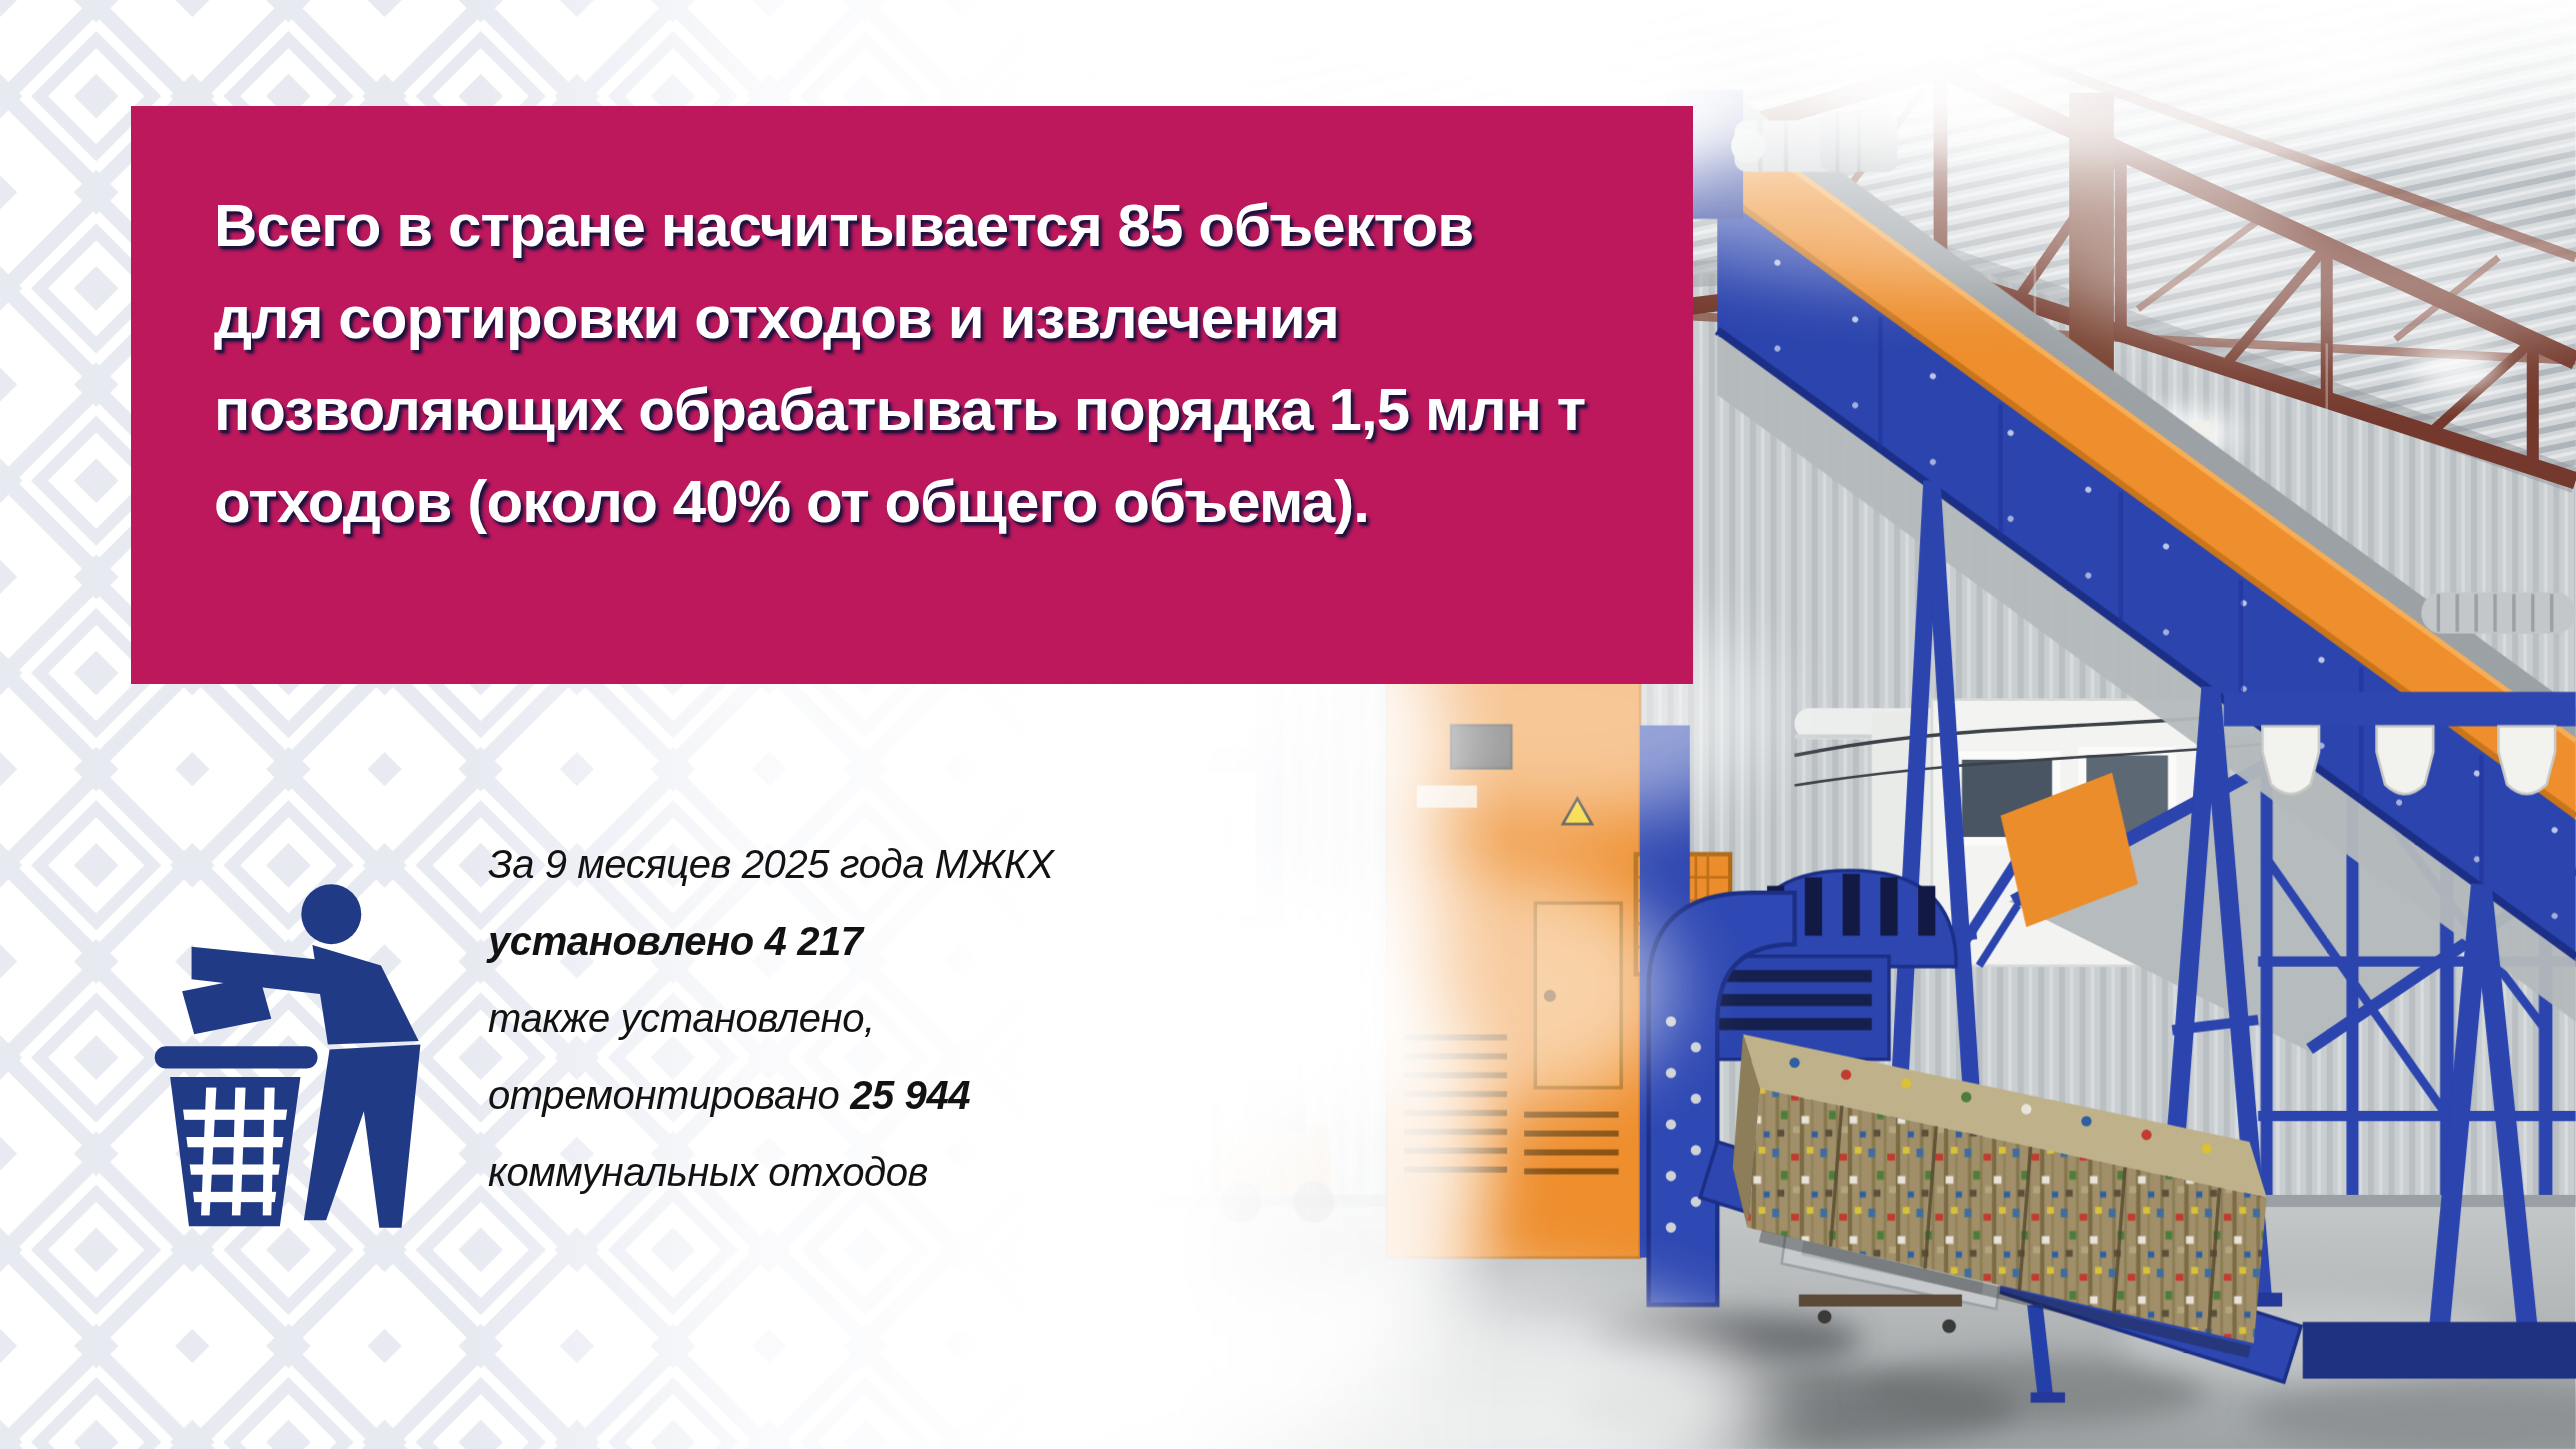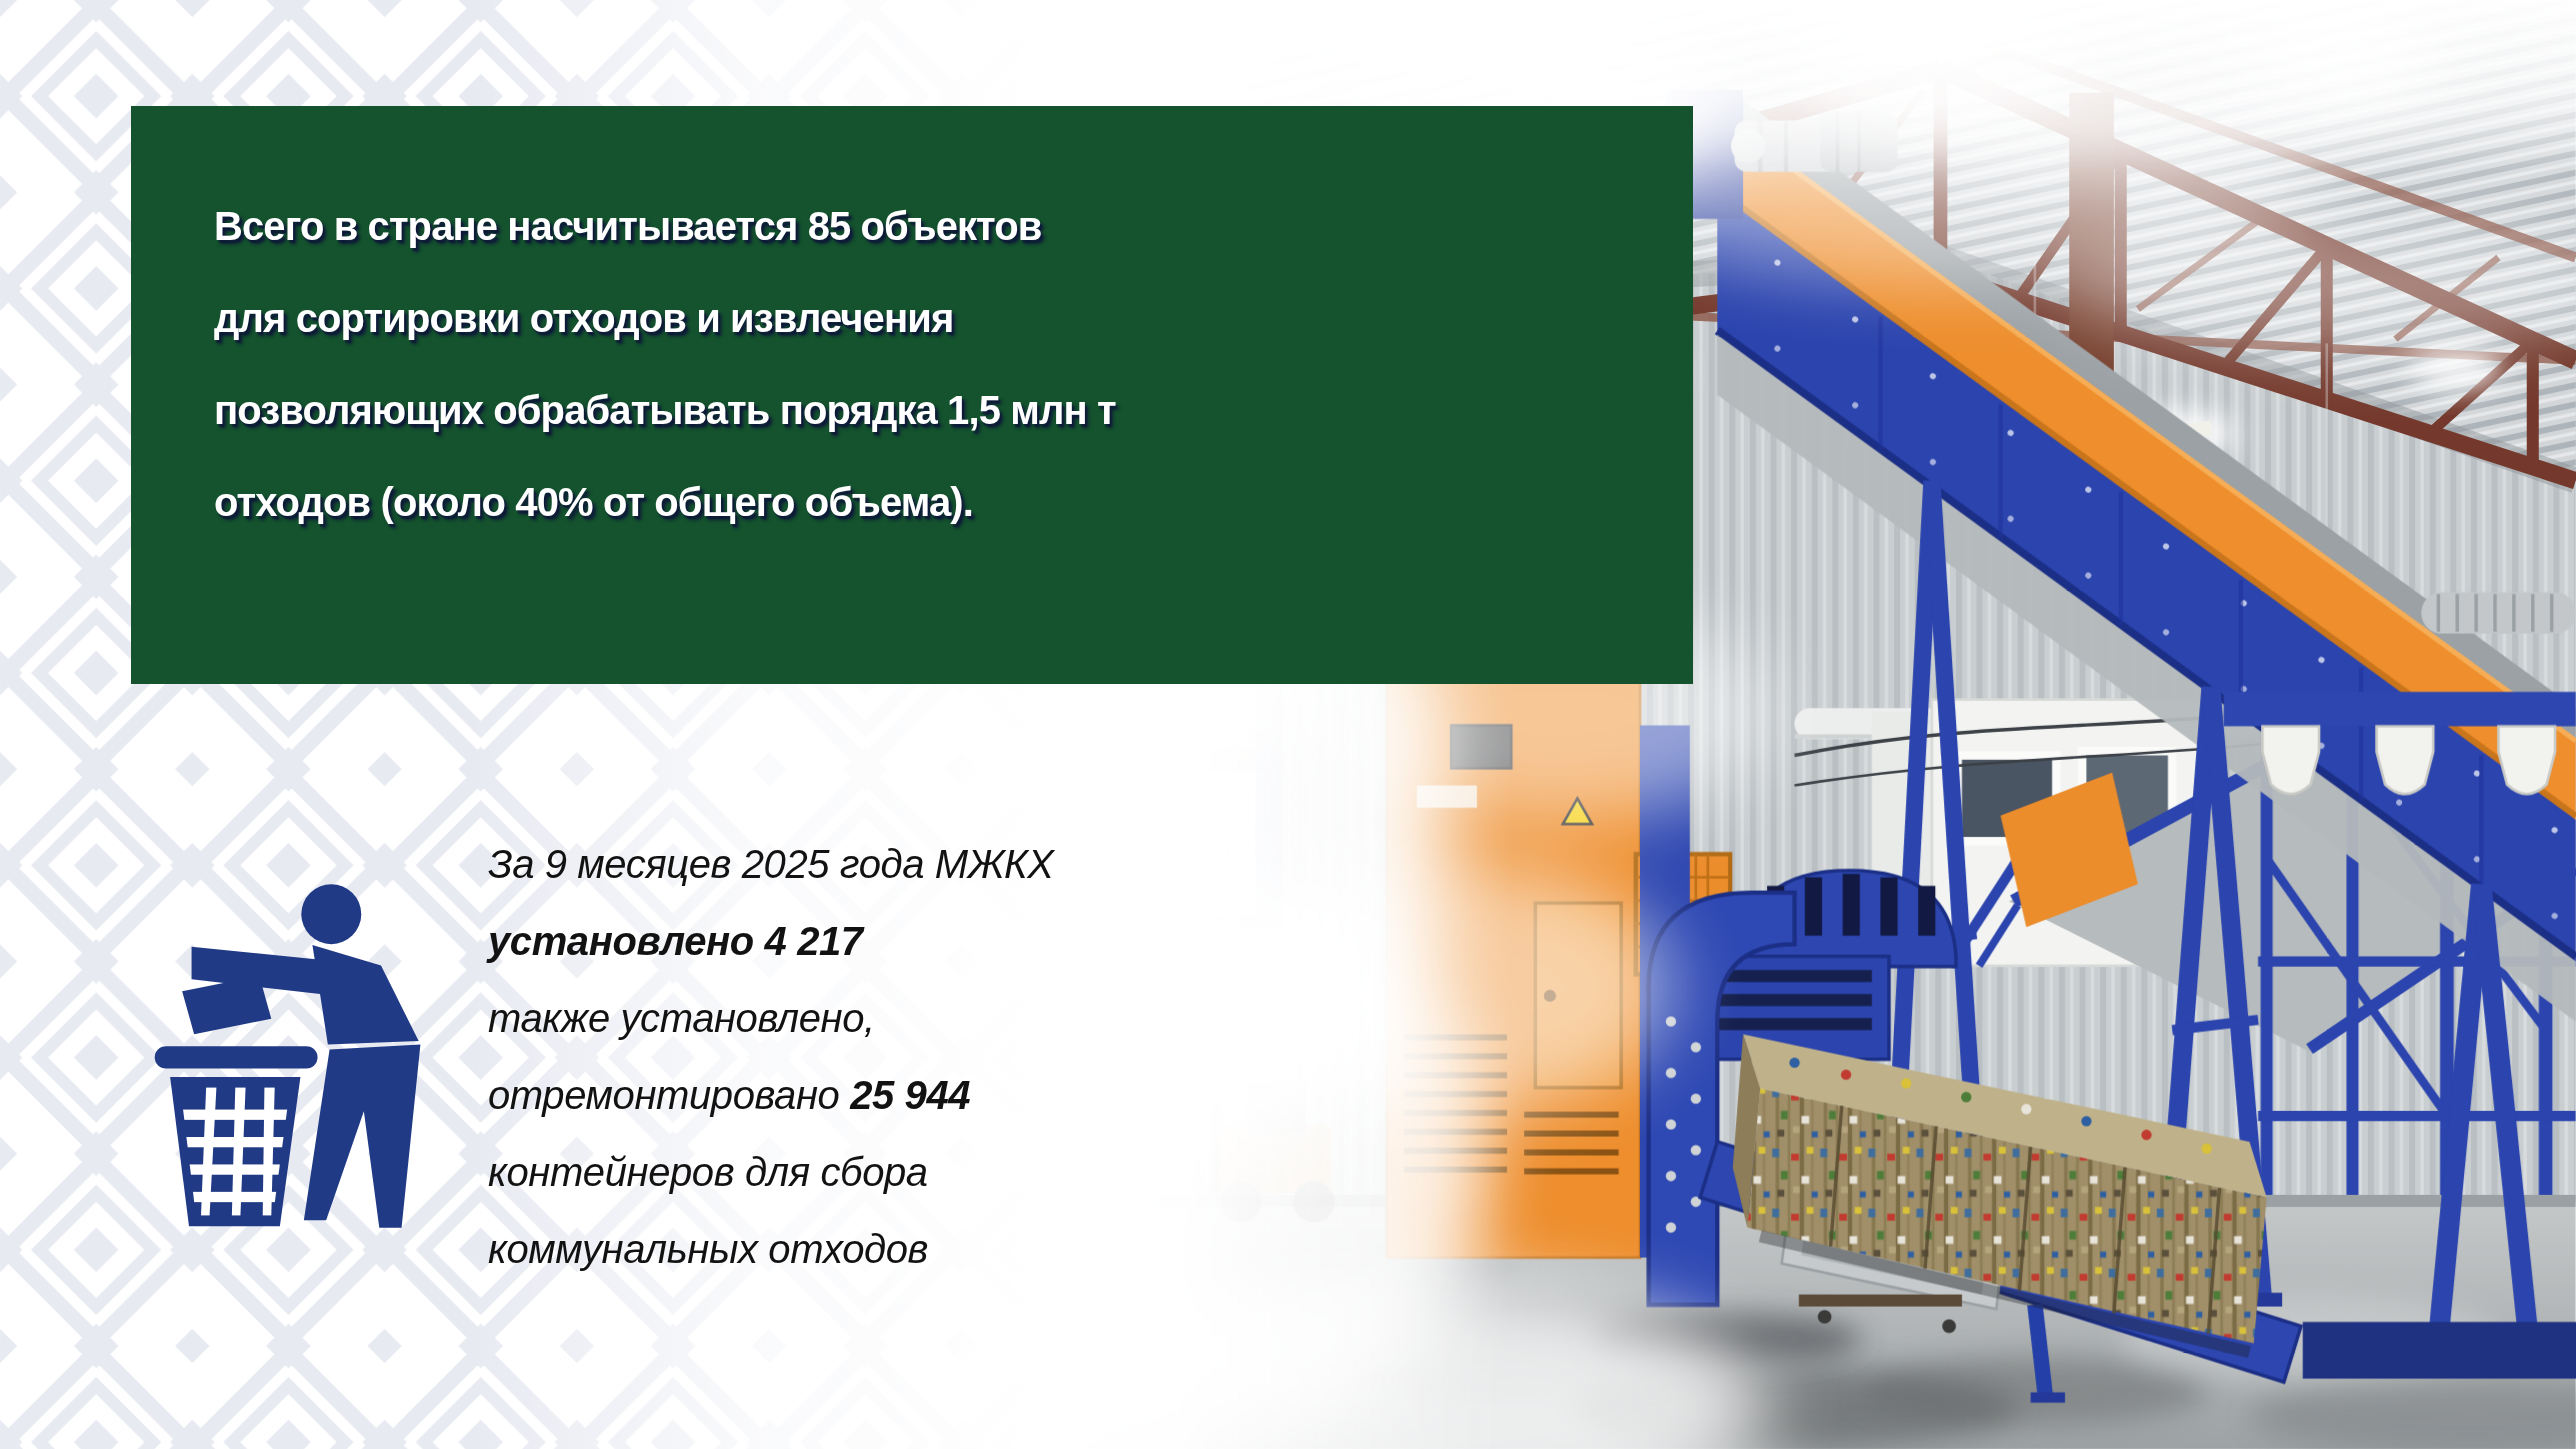--- a/index.html
+++ b/index.html
@@ -10,23 +10,23 @@
          background:linear-gradient(to right, rgba(255,255,255,0) 0%, rgba(255,255,255,0) 42%,
                     rgba(255,255,255,.78) 68%, #ffffff 94%);}
   .photo{position:absolute;left:1056px;top:0;width:1520px;height:1449px;}
   .photo svg{display:block;}
   .photo-fade-left{position:absolute;inset:0;pointer-events:none;
          background:linear-gradient(to right, #ffffff 0%, rgba(255,255,255,.92) 8%,
                     rgba(255,255,255,.5) 16%, rgba(255,255,255,0) 30%);}
   .photo-fade-top{position:absolute;inset:0;pointer-events:none;
          background:linear-gradient(to bottom, rgba(255,255,255,.95) 0%, rgba(255,255,255,.45) 5%,
                     rgba(255,255,255,0) 12%);}
-  .quote-box{position:absolute;left:131px;top:106px;width:1562px;height:578px;background:#14532d;
+  .quote-box{position:absolute;left:131px;top:106px;width:1562px;height:578px;background:#be185d;
          box-sizing:border-box;padding:74px 52px 0 83px;color:#ffffff;font-weight:bold;
-         font-size:40px;line-height:92px;letter-spacing:-0.9px;
+         font-size:60px;line-height:92px;letter-spacing:-0.9px;
          text-shadow:3.4px 4.3px 3.4px rgba(13,18,58,.85), 1.7px 2.6px 0 rgba(13,18,58,.45);}
   .quote-line{white-space:nowrap;}
   .stats{position:absolute;left:488px;top:826px;width:841px;color:#121212;font-style:italic;
          font-size:40px;line-height:77px;letter-spacing:-0.4px;}
   .stats-line{white-space:nowrap;}
   .stats .b{font-weight:bold;}
   .tidyman{position:absolute;left:153px;top:878px;}
 </style>
 </head>
 <body>
@@ -425,21 +425,20 @@
     <div class="quote-line">для сортировки отходов и извлечения</div>
     <div class="quote-line">позволяющих обрабатывать порядка 1,5 млн т</div>
     <div class="quote-line">отходов (около 40% от общего объема).</div>
   </div>
 
   <div class="stats">
     <div class="stats-line"><span>За 9 месяцев 2025 года МЖКХ</span></div>
     <div class="stats-line"><span class="b">установлено 4 217</span></div>
     <div class="stats-line"><span>также установлено,</span></div>
     <div class="stats-line"><span>отремонтировано </span><span class="b">25 944</span></div>
-    <div class="stats-line"><span>контейнеров для сбора</span></div>
     <div class="stats-line"><span>коммунальных отходов</span></div>
   </div>
 
   <svg class="tidyman" width="276" height="362" viewBox="0 0 322 422" xmlns="http://www.w3.org/2000/svg">
     <g fill="#203a86">
       <circle cx="208" cy="42" r="35"></circle>
       <polygon points="45,80 262,102 272,144 45,118"></polygon>
       <polygon points="34,132 124,114 138,164 48,182"></polygon>
       <polygon points="186,78 266,102 310,190 204,194"></polygon>
       <polygon points="206,200 312,194 290,408 264,408 246,272 202,399 176,399"></polygon>

